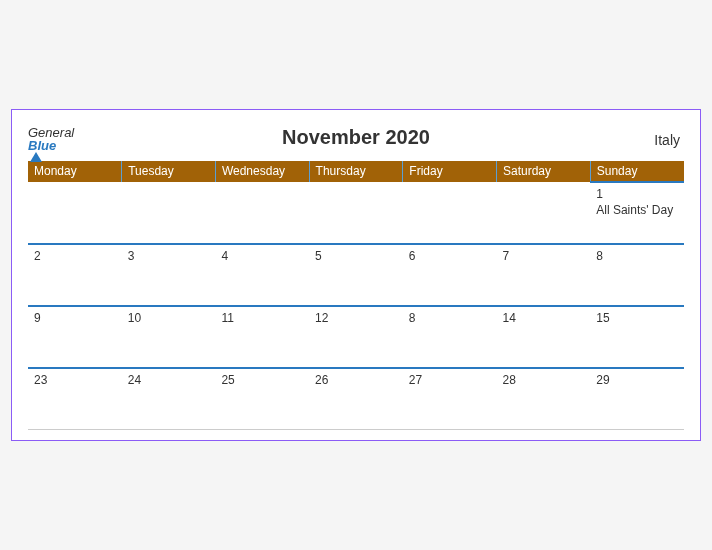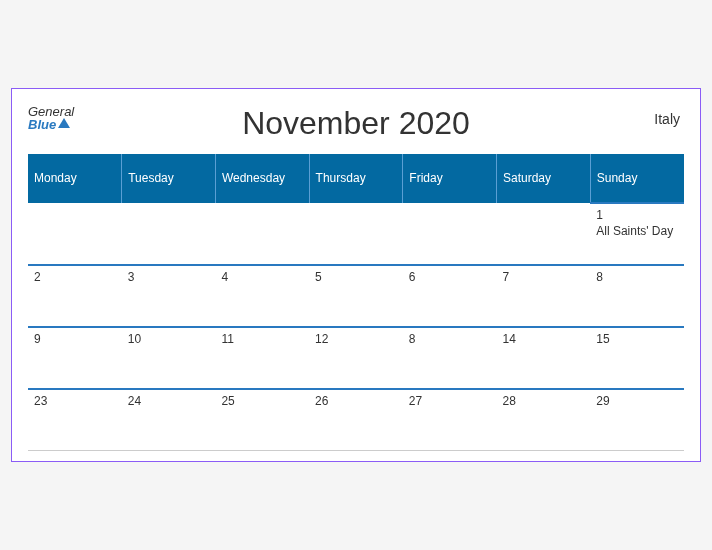--- a/index.html
+++ b/index.html
@@ -38,42 +38,42 @@
       color: #333;
       font-style: italic;
     }
     .logo-blue {
       font-size: 13px;
       color: #2979c0;
       font-style: italic;
       font-weight: bold;
     }
     .title {
-      font-size: 32px;
-      color: #333;
-      font-weight: normal;
+      font-size: 20px;
+      color: #333;
+      font-weight: bold;
       text-align: center;
     }
     .country {
       position: absolute;
       right: 4px;
       top: 6px;
       font-size: 14px;
       color: #333;
     }
     .calendar-table {
       width: 100%;
       border-collapse: collapse;
     }
     .calendar-table thead tr th {
-      background: #0369a1;
+      background: #a16207;
       color: #fff;
       font-size: 12px;
       font-weight: normal;
-      padding: 17px 6px;
+      padding: 3px 6px;
       text-align: left;
       border-right: 1px solid #5a9fd4;
     }
     .calendar-table thead tr th:last-child {
       border-right: none;
     }
     .calendar-table tbody tr {
       border-bottom: 1px solid #ccc;
     }
     .calendar-table tbody tr.week-row {
@@ -103,21 +103,21 @@
       margin-top: 2px;
     }
   </style>
 </head>
 <body>
 
 <div class="calendar-container">
   <div class="header">
     <div class="logo">
       <span class="logo-general">General</span>
-      <div style="position:relative; display:flex; ">
+      <div style="position:relative; display:flex; flex-direction:column;">
         <span class="logo-blue">Blue</span>
         <span style="display:inline-block; width:0; height:0; border-left:6px solid transparent; border-right:6px solid transparent; border-bottom:10px solid #2979c0; margin-left:2px; margin-bottom:2px;"></span>
       </div>
     </div>
     <h1 class="title">November 2020</h1>
     <span class="country">Italy</span>
   </div>
 
   <table class="calendar-table">
     <thead>

